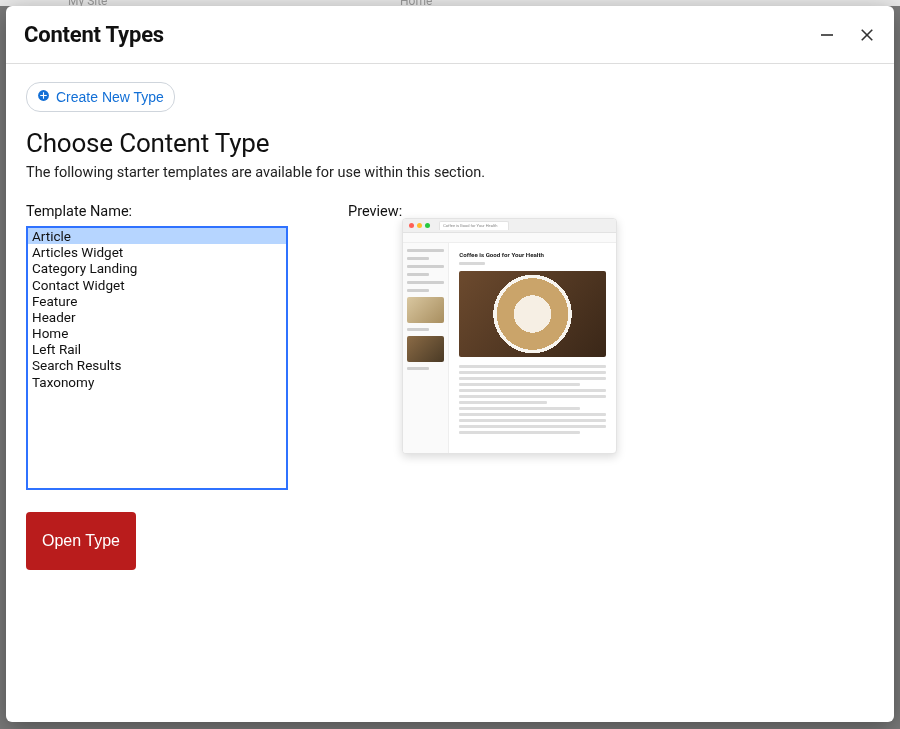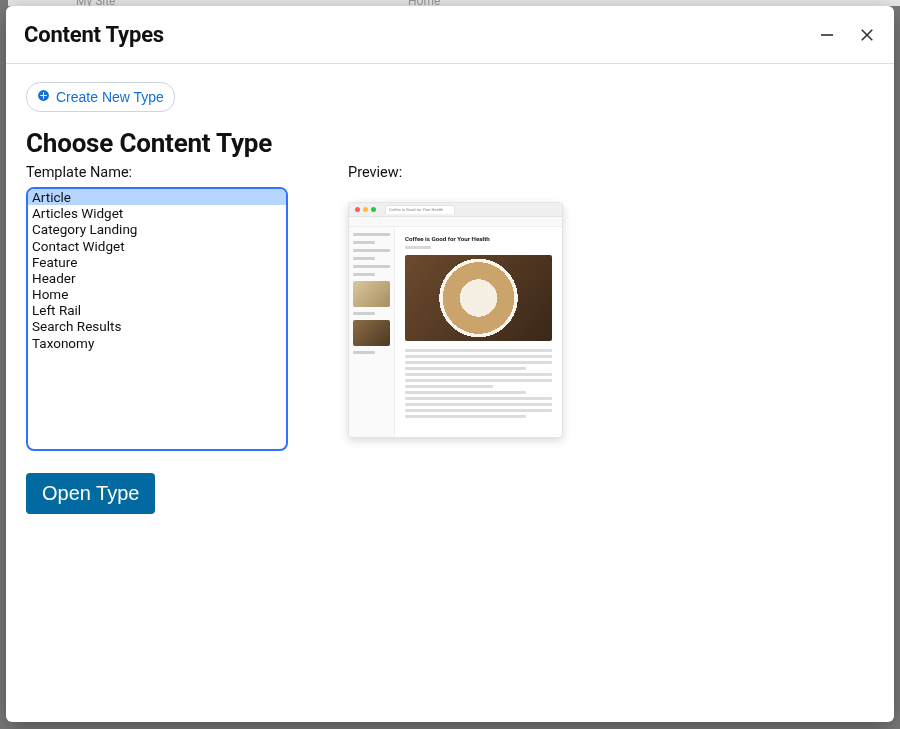--- a/index.html
+++ b/index.html
@@ -1,40 +1,40 @@
 <!DOCTYPE html>
 <html><head>
 <meta charset="utf-8">
 <style>
   html,body{margin:0;padding:0;width:900px;height:729px;font-family:-apple-system,BlinkMacSystemFont,"Segoe UI",Roboto,Arial,sans-serif;color:#111;background:#7a7a7a;overflow:hidden}
   *{box-sizing:border-box}
   
-  .bg-strip{position:absolute;left:8px;right:0;top:0;height:6px;background:#e8e8e8}
+  .bg-strip{position:absolute;left:0;right:0;top:0;height:6px;background:#e8e8e8}
   .bg-label{position:absolute;top:-6px;left:68px;font-size:12px;color:#999}
   .bg-home{position:absolute;top:-6px;left:400px;font-size:12px;color:#999}
   .modal{position:absolute;left:6px;top:6px;width:888px;height:716px;background:#fff;border-radius:6px;box-shadow:0 6px 24px rgba(0,0,0,.35);display:flex;flex-direction:column}
   .modal-header{display:flex;align-items:center;justify-content:space-between;padding:16px 18px;border-bottom:1px solid #ddd}
   .modal-title{font-size:22px;font-weight:700;letter-spacing:-.2px}
   .modal-controls{display:flex;gap:22px;align-items:center}
   .icon-btn{width:18px;height:18px;color:#333;cursor:pointer;display:flex;align-items:center;justify-content:center}
   .icon-btn svg{width:18px;height:18px;stroke:#333;stroke-width:2.2}
   .modal-body{padding:18px 20px 20px 20px;flex:1;overflow:auto}
   .create-btn{display:inline-flex;align-items:center;gap:6px;border:1px solid #cfd5dc;background:#fff;color:#126fd6;border-radius:14px;padding:6px 10px;font-size:14px;cursor:pointer}
   .create-btn svg{width:13px;height:13px;fill:#126fd6}
-  .page-heading{font-size:26px;font-weight:700;margin:16px 0 6px 0;letter-spacing:-.2px}
+  .page-heading{font-size:26px;font-weight:400;margin:16px 0 6px 0;letter-spacing:-.2px}
   .page-desc{font-size:14.5px;color:#222;margin:0 0 22px 0}
   .cols{display:flex;gap:60px;align-items:flex-start}
   .col-left{display:flex;flex-direction:column}
   .col-label{font-size:14.5px;margin-bottom:6px}
-  .listbox{width:262px;height:264px;border:2px solid #2f72ff;border-radius:8px;background:#fff;overflow:auto;padding:0}
+  .listbox{width:262px;height:264px;border:2px solid #2f72ff;border-radius:0;background:#fff;overflow:auto;padding:0}
   .listbox .opt{font-size:13.5px;padding:1px 4px;line-height:1.05;cursor:pointer;user-select:none;white-space:nowrap}
   .listbox .opt.selected{background:#b6d5ff}
-  .open-btn{margin-top:22px;align-self:flex-start;background:#0369a1;color:#fff;border:none;border-radius:4px;padding:9px 16px;font-size:20px;cursor:pointer}
+  .open-btn{margin-top:22px;align-self:flex-start;background:#b91c1c;color:#fff;border:none;border-radius:4px;padding:20px 16px;font-size:16px;cursor:pointer}
   
-  .col-right{display:flex;flex-direction:column}
+  .col-right{display:flex;flex-direction:row}
   .preview-box{margin-top:15px;width:215px;height:236px;border:1px solid #e3e3e3;border-radius:4px;box-shadow:0 3px 10px rgba(0,0,0,.15);background:#fff;overflow:hidden}
   .pv-chrome{height:14px;background:#f0f0f0;display:flex;align-items:center;padding:0 6px;gap:3px;border-bottom:1px solid #e2e2e2}
   .pv-dot{width:5px;height:5px;border-radius:50%}
   .pv-d1{background:#ff5f56}.pv-d2{background:#ffbd2e}.pv-d3{background:#27c93f}
   .pv-tab{margin-left:6px;height:9px;width:70px;background:#fff;border-radius:2px 2px 0 0;border:1px solid #e2e2e2;border-bottom:none;font-size:4px;color:#888;padding:1px 3px;overflow:hidden;white-space:nowrap}
   .pv-url{height:10px;background:#fafafa;border-bottom:1px solid #eee;font-size:4px;color:#999;padding:2px 6px;white-space:nowrap;overflow:hidden}
   .pv-body{display:flex;height:calc(100% - 24px)}
   .pv-side{width:46px;background:#fafafa;border-right:1px solid #eee;padding:6px 4px;display:flex;flex-direction:column;gap:5px}
   .pv-side .l{height:3px;background:#cfcfcf;border-radius:1px}
   .pv-side .l.short{width:60%}
@@ -85,20 +85,21 @@
         <svg viewBox="0 0 24 24">
             <circle cx="12" cy="12" r="10" fill="#126fd6"></circle>
             <rect x="11" y="6" width="2" height="12" fill="#fff"></rect>
             <rect x="6" y="11" width="12" height="2" fill="#fff"></rect>
           </svg>
       </span>
       <span>Create New Type</span>
     </button>
 
     <div class="page-heading">Choose Content Type</div>
+    <p class="page-desc">The following starter templates are available for use within this section.</p>
 
     <div class="cols">
       <div class="col-left">
         <div class="col-label">Template Name:</div>
         <div class="listbox" id="template-list" role="listbox">
             <div class="opt selected" role="option">Article</div>
             <div class="opt" role="option">Articles Widget</div>
             <div class="opt" role="option">Category Landing</div>
             <div class="opt" role="option">Contact Widget</div>
             <div class="opt" role="option">Feature</div>

